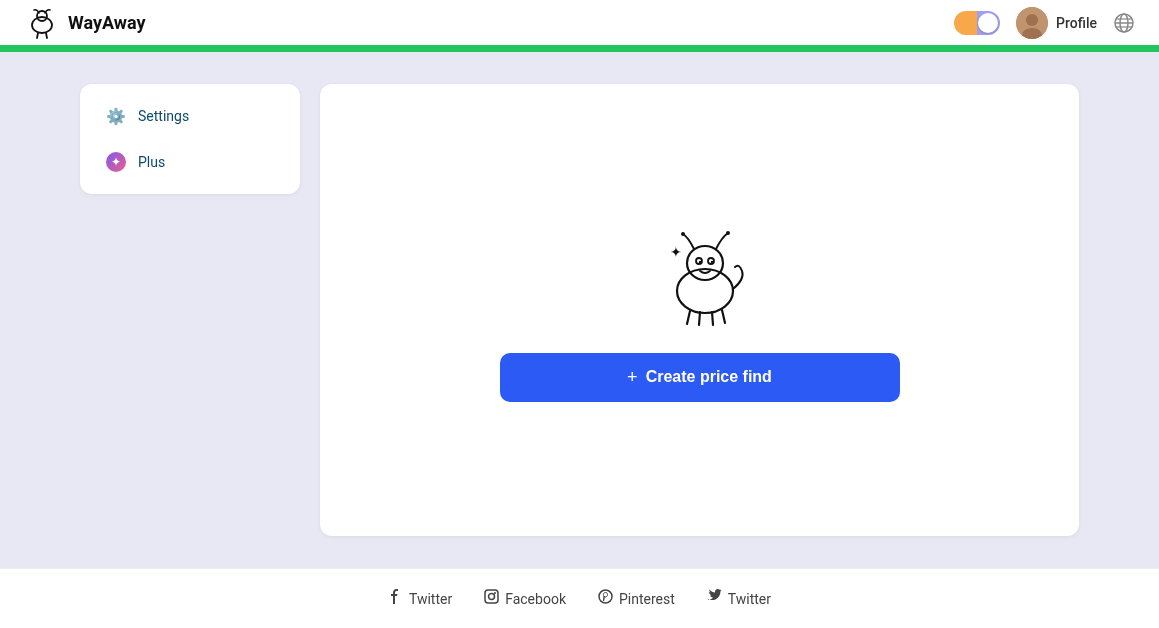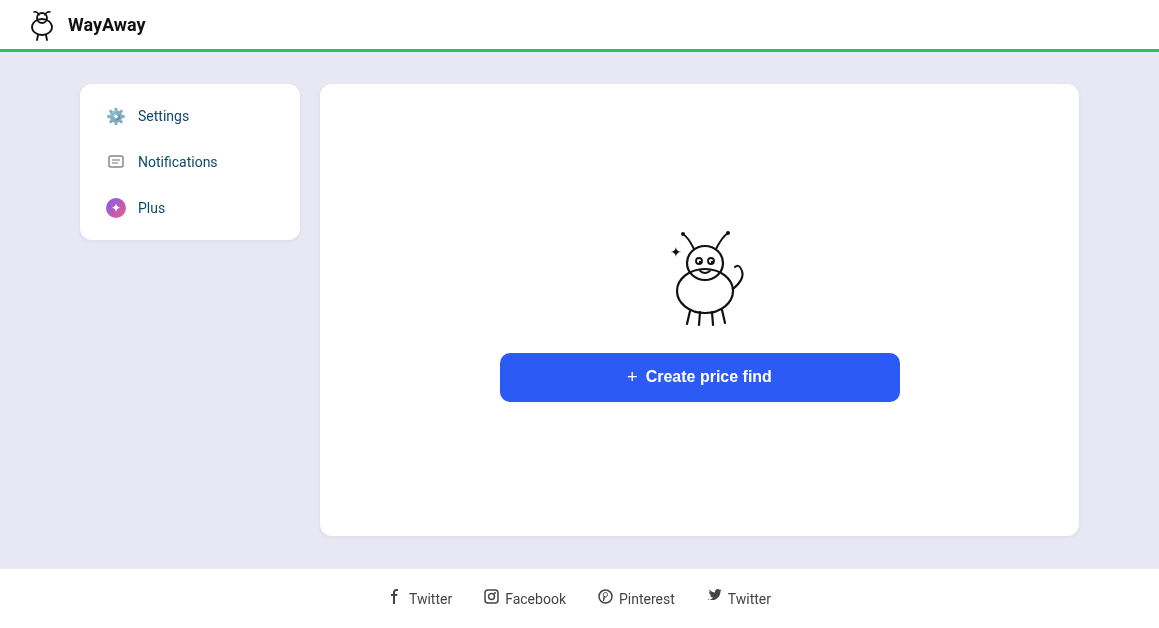--- a/index.html
+++ b/index.html
@@ -13,21 +13,21 @@
     }
 
     
     .header {
       background: #fff;
       height: 52px;
       display: flex;
       align-items: center;
       justify-content: space-between;
       padding: 0 24px;
-      border-bottom: 3px solid #22c55e;
+      border-bottom: 7px solid #22c55e;
     }
     .logo {
       display: flex;
       align-items: center;
       gap: 8px;
     }
     .logo-icon {
       width: 36px;
       height: 36px;
     }
@@ -235,38 +235,50 @@
     <svg class="logo-icon" viewBox="0 0 36 36" fill="none" xmlns="http://www.w3.org/2000/svg">
       <ellipse cx="18" cy="20" rx="10" ry="8" fill="none" stroke="#111" stroke-width="1.8"></ellipse>
       <circle cx="18" cy="11" r="5" fill="none" stroke="#111" stroke-width="1.8"></circle>
       <line x1="14" y1="28" x2="13" y2="33" stroke="#111" stroke-width="1.8" stroke-linecap="round"></line>
       <line x1="22" y1="28" x2="23" y2="33" stroke="#111" stroke-width="1.8" stroke-linecap="round"></line>
       <path d="M15 8 Q13 4 10 5" stroke="#111" stroke-width="1.5" stroke-linecap="round" fill="none"></path>
       <path d="M21 8 Q23 4 26 5" stroke="#111" stroke-width="1.5" stroke-linecap="round" fill="none"></path>
     </svg>
     <span class="logo-text">WayAway</span>
   </div>
+  <div class="header-right">
+    <div class="toggle-switch">
+      <div class="toggle-knob"></div>
+    </div>
+    <div class="profile-area">
+      <div class="avatar">
+        <svg width="32" height="32" viewBox="0 0 32 32">
+          <circle cx="16" cy="16" r="16" fill="#c0956e"></circle>
+          <circle cx="16" cy="13" r="6" fill="#a07050"></circle>
+          <ellipse cx="16" cy="28" rx="10" ry="7" fill="#a07050"></ellipse>
+        </svg>
+      </div>
+      <span class="profile-label">Profile</span>
+    </div>
+    <svg class="globe-icon" viewBox="0 0 22 22" fill="none" xmlns="http://www.w3.org/2000/svg">
+      <circle cx="11" cy="11" r="9" stroke="#888" stroke-width="1.5"></circle>
+      <ellipse cx="11" cy="11" rx="4" ry="9" stroke="#888" stroke-width="1.5"></ellipse>
+      <line x1="2" y1="11" x2="20" y2="11" stroke="#888" stroke-width="1.5"></line>
+      <line x1="3" y1="7" x2="19" y2="7" stroke="#888" stroke-width="1.2"></line>
+      <line x1="3" y1="15" x2="19" y2="15" stroke="#888" stroke-width="1.2"></line>
+    </svg>
+  </div>
 </header>
 
 <div class="main">
 
   <nav class="sidebar">
     <div class="sidebar-item">
       <span class="sidebar-icon">⚙️</span>
       <span class="sidebar-label">Settings</span>
-    </div>
-    <div class="sidebar-item">
-      <span class="sidebar-icon">
-        <svg width="18" height="18" viewBox="0 0 18 18" fill="none">
-            <rect x="2" y="3" width="14" height="11" rx="2" stroke="#888" stroke-width="1.5"></rect>
-            <line x1="5" y1="7" x2="13" y2="7" stroke="#888" stroke-width="1.2"></line>
-            <line x1="5" y1="10" x2="11" y2="10" stroke="#888" stroke-width="1.2"></line>
-          </svg>
-      </span>
-      <span class="sidebar-label">Notifications</span>
     </div>
     <div class="sidebar-item">
       <span class="sidebar-icon">
         <div class="plus-icon-sidebar">✦</div>
       </span>
       <span class="sidebar-label">Plus</span>
     </div>
   </nav>
 
   <div class="content-card">

